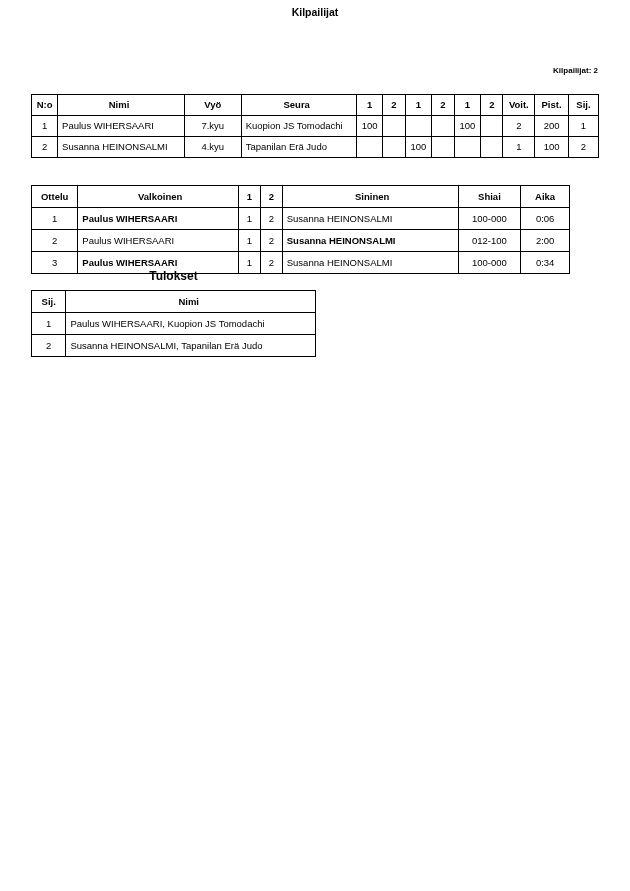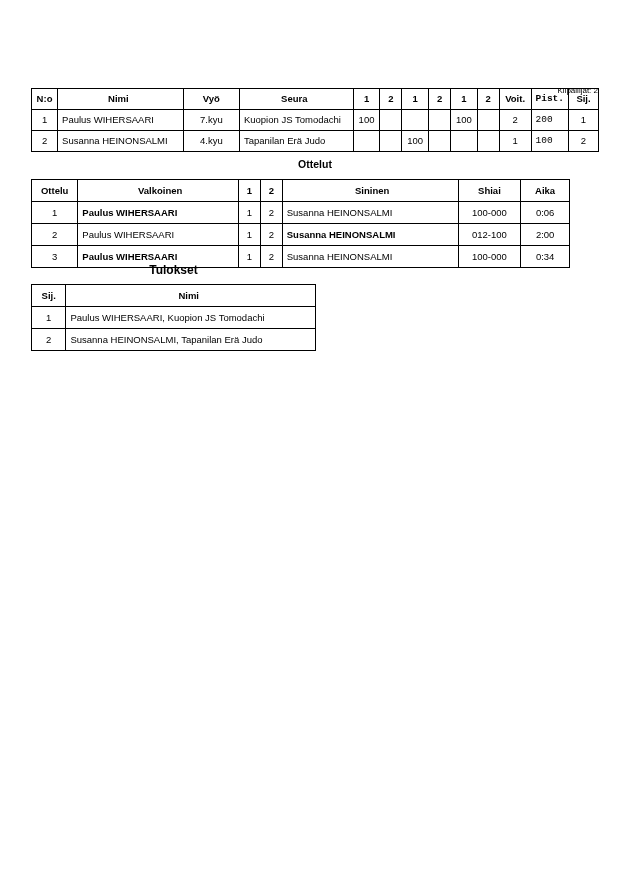--- a/index.html
+++ b/index.html
@@ -61,21 +61,21 @@
     top: 88px;
   }
   table.competitors { width: 568px; }
   table.competitors td, table.competitors th { height: 16px; }
   .c-no    { width: 18px;  text-align: center; }
   .c-name  { width: 156px; text-align: left; padding-left: 6px; }
   .c-belt  { width: 66px;  text-align: center; }
   .c-club  { width: 150px; text-align: left; padding-left: 6px; }
   .c-m     { width: 19px;  text-align: center; }
   .c-voit  { width: 25px;  text-align: center; }
-  .c-pist  { width: 28px;  text-align: left; font-family: Liberation Mono, monospace; }
+  .c-pist  { width: 28px;  text-align: center; }
   .c-sij   { width: 26px;  text-align: center; }
   .competitors thead th.c-name,
   .competitors thead th.c-club { text-align: center; padding-left: 0; }
 
   
   .matches-label {
     position: absolute;
     left: 0; right: 0;
     top: 158px;
     text-align: center;
@@ -120,22 +120,23 @@
   .r-sij  { width: 26px;  text-align: center; }
   .r-name { width: 249px; text-align: left; padding-left: 6px; }
   .results thead th.r-name { text-align: center; padding-left: 0; }
 </style>
 </head>
 <body>
 
 <div class="page">
 
 
-
-  <div class="count-line" style="top:86px;">Kilpailijat: 2</div>
+  <div class="section-label">Kilpailijat</div>
+
+  <div class="count-line" style="top:60px;font-weight:bold;">Kilpailijat: 2</div>
 
   <div class="competitors-wrap">
     <table class="bordered competitors">
       <thead>
         <tr>
           <th class="c-no">N:o</th>
           <th class="c-name">Nimi</th>
           <th class="c-belt">Vyö</th>
           <th class="c-club">Seura</th>
           <th class="c-m">1</th>
@@ -177,21 +178,20 @@
           <td class="c-m"></td>
           <td class="c-m"></td>
           <td class="c-voit">1</td>
           <td class="c-pist">100</td>
           <td class="c-sij">2</td>
         </tr>
       </tbody>
     </table>
   </div>
 
-  <div class="matches-label">Ottelut</div>
 
   <div class="matches-wrap">
     <table class="bordered matches">
       <thead>
         <tr>
           <th class="m-no">Ottelu</th>
           <th class="m-white">Valkoinen</th>
           <th class="m-p1">1</th>
           <th class="m-p2">2</th>
           <th class="m-blue">Sininen</th>

